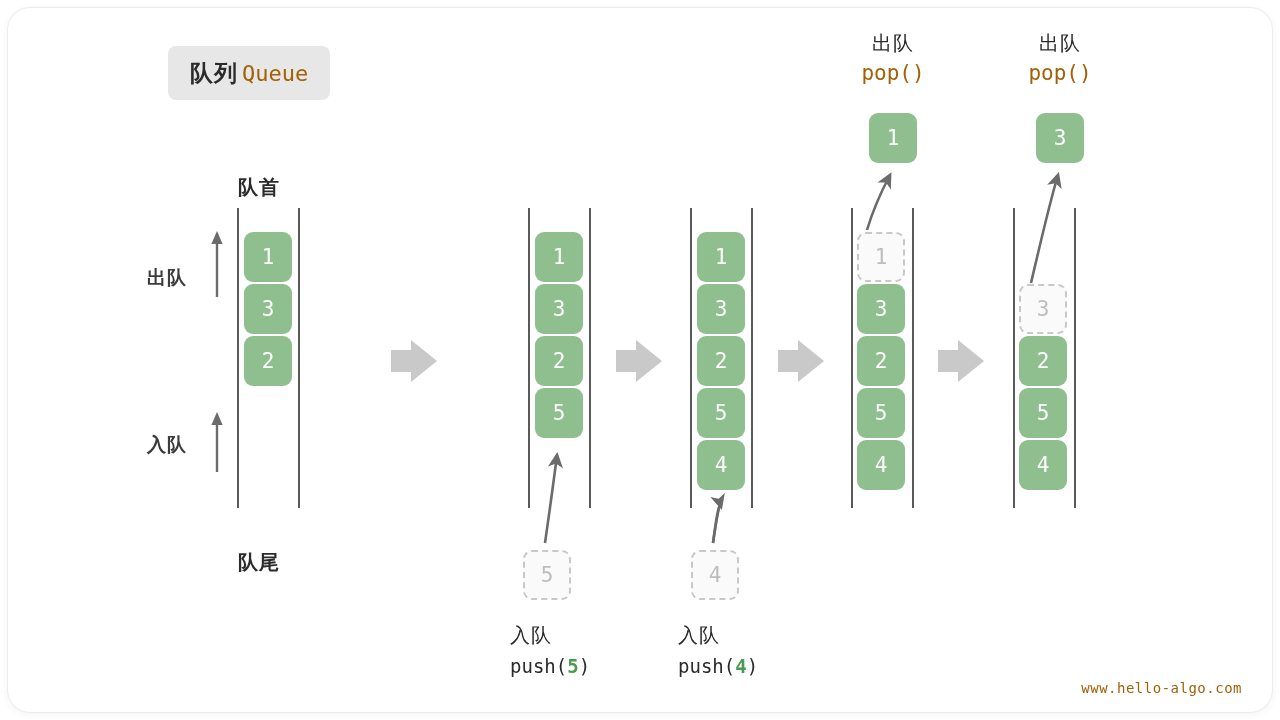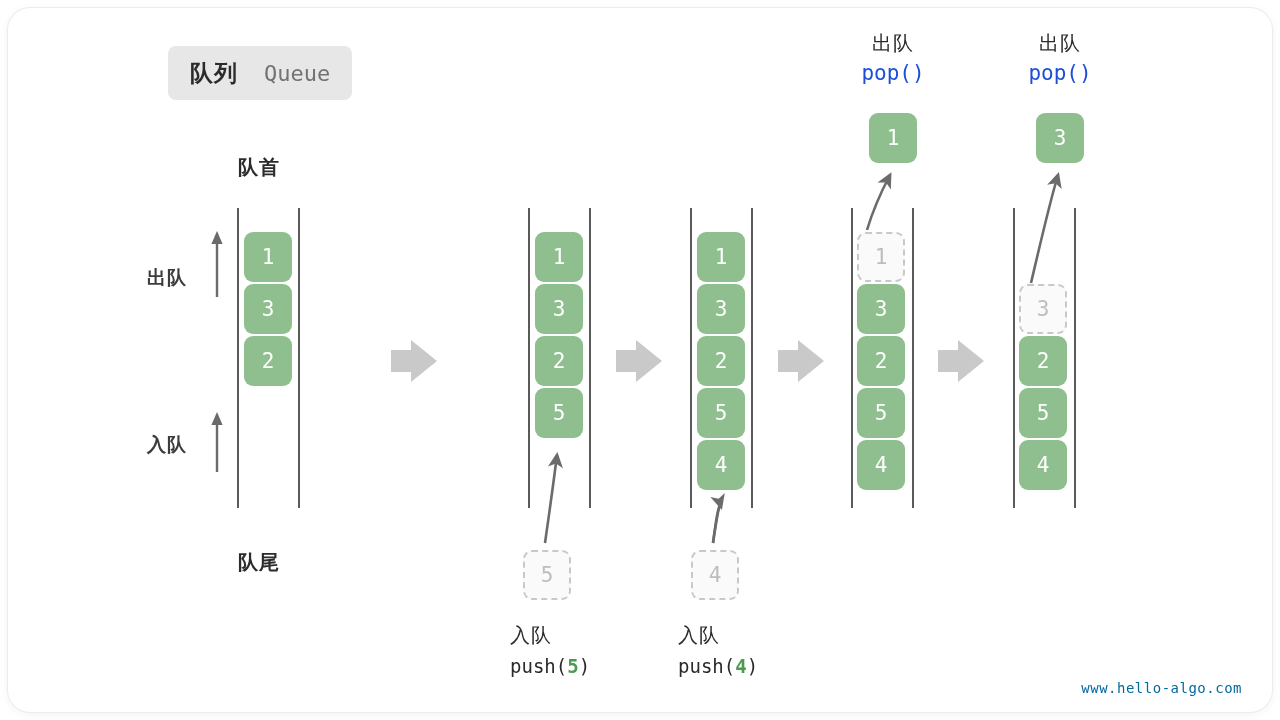--- a/index.html
+++ b/index.html
@@ -35,32 +35,32 @@
   
   #title-badge {
     left: 168px;
     top: 46px;
     height: 54px;
     padding: 0 22px;
     background: #e7e7e7;
     border-radius: 8px;
     display: flex;
     align-items: center;
-    gap: 26px;
+    gap: 4px;
   }
   #title-badge .cn {
     font-size: 23px;
     font-weight: bold;
     color: #2b2b2b;
     letter-spacing: 1px;
   }
   #title-badge .en {
     font-family: "DejaVu Sans Mono", "Liberation Mono", monospace;
     font-size: 22px;
-    color: #737373;
+    color: #a16207;
   }
 
   
   .caption {
     font-size: 20px;
     font-weight: bold;
     color: #2b2b2b;
     letter-spacing: 1px;
     white-space: nowrap;
   }
@@ -127,31 +127,31 @@
     white-space: nowrap;
   }
   .pop-caption .line1 {
     font-size: 20px;
     color: #2b2b2b;
     letter-spacing: 1px;
   }
   .pop-caption .line2 {
     font-family: "DejaVu Sans Mono", "Liberation Mono", monospace;
     font-size: 21px;
-    color: #1d4ed8;
+    color: #a16207;
     margin-top: 4px;
   }
 
   
   #watermark {
     right: 38px;
     bottom: 24px;
     font-family: "DejaVu Sans Mono", "Liberation Mono", monospace;
     font-size: 14px;
-    color: #0369a1;
+    color: #a16207;
     letter-spacing: 0.5px;
   }
 
   svg.overlay {
     position: absolute;
     left: 0;
     top: 0;
     width: 1280px;
     height: 720px;
     pointer-events: none;
@@ -161,21 +161,21 @@
 <body>
 
 <div id="stage">
   <div id="card"></div>
 
   <div class="abs" id="title-badge">
     <span class="cn">队列</span>
     <span class="en">Queue</span>
   </div>
 
-  <div class="abs caption" style="left:238px; top:154px;">队首</div>
+  <div class="abs caption" style="left:238px; top:174px;">队首</div>
   <div class="abs caption" style="left:238px; top:549px;">队尾</div>
 
   <div class="abs side-label" style="left:147px; top:265px;">出队</div>
   <div class="abs side-label" style="left:147px; top:432px;">入队</div>
 
   <div class="abs rail" style="left:237px; top:208px; height:300px;"></div>
   <div class="abs rail" style="left:298px; top:208px; height:300px;"></div>
 
   <div class="abs cell filled" style="left:244px; top:232px;">1</div>
   <div class="abs cell filled" style="left:244px; top:284px;">3</div>

